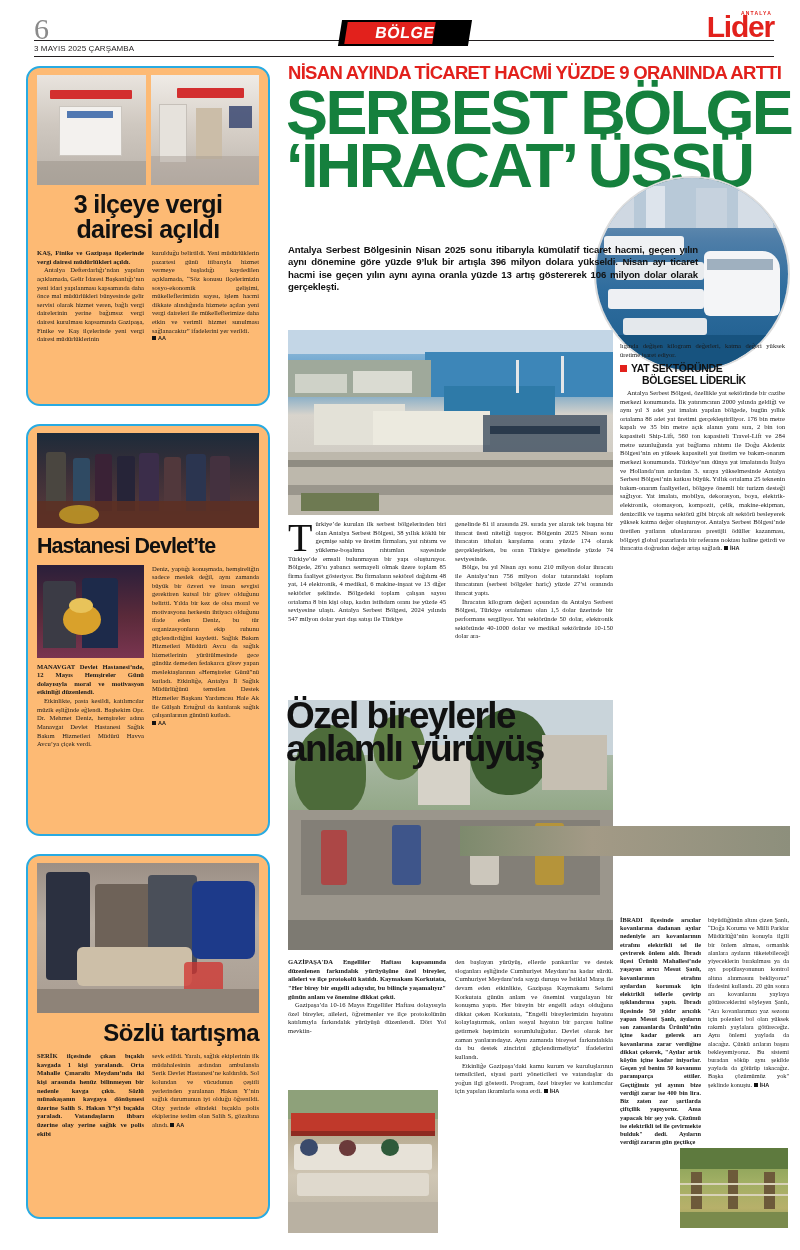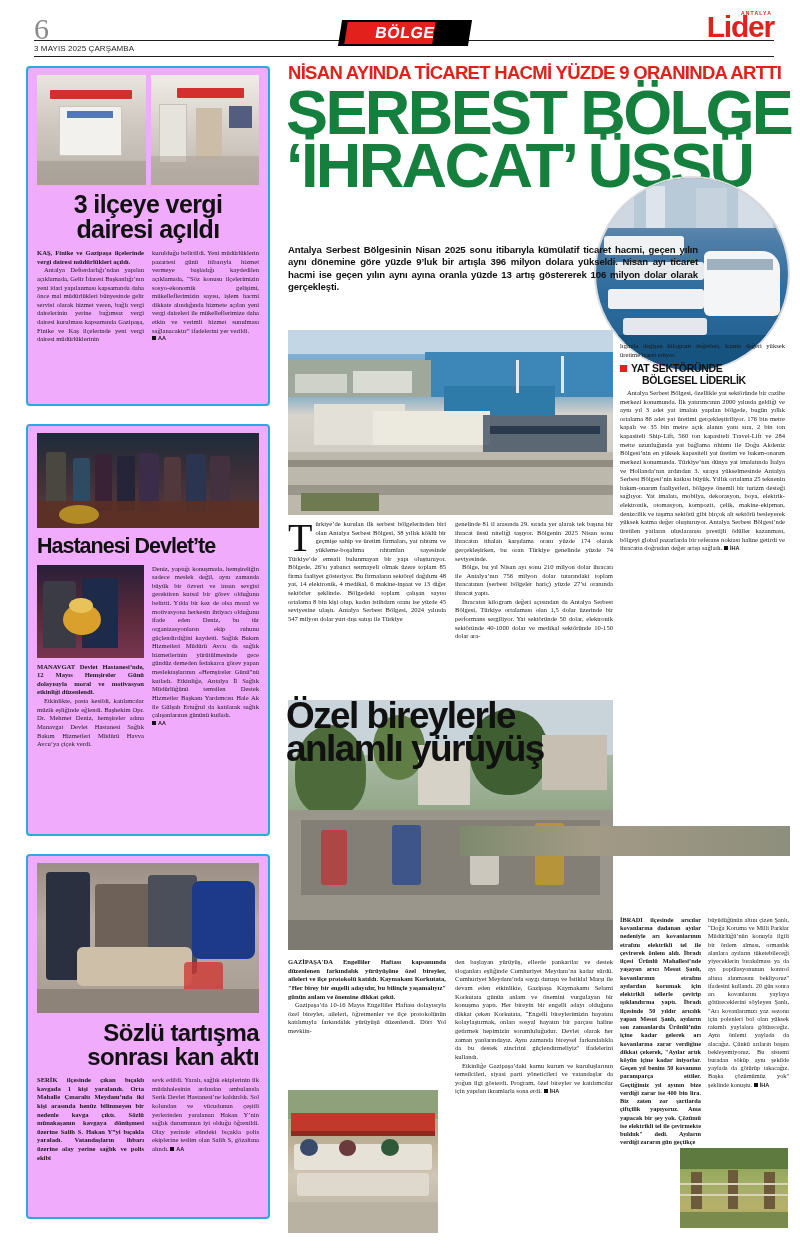--- a/index.html
+++ b/index.html
@@ -49,23 +49,23 @@
   }
   .brand-sub {
     position:absolute; right:28px; top:10px;
     font-family:"Liberation Sans", sans-serif; font-weight:bold;
     font-size:5px; color:#e2211c; letter-spacing:1.2px;
   }
 
   
   .lbox {
     position:absolute; left:26px; width:244px;
-    background:#f0abfc;
+    background:#fdba74;
     border:2px solid #29abe2;
-    border-radius:4px;
+    border-radius:14px;
   }
   .lbox::after {
     content:""; position:absolute; left:6px; right:-4px; bottom:-5px; height:5px;
     background:#0f7fb8; border-radius:0 0 10px 10px; z-index:-1;
   }
   .lbox-inner { padding:7px 9px 9px 9px; }
 
   .photo { width:100%; background:#9fb4c4; position:relative; overflow:hidden; }
 
   .lhead {
@@ -295,21 +295,20 @@
         <div style="position:absolute;left:26%;top:14%;width:26%;height:60%;background:#6e6258;border-radius:4px;"></div>
         <div style="position:absolute;left:50%;top:8%;width:22%;height:66%;background:#4a4f59;border-radius:4px;"></div>
         <div style="position:absolute;left:70%;top:12%;width:28%;height:52%;background:#1d3a8a;border-radius:8px;"></div>
         <div style="position:absolute;left:18%;top:56%;width:52%;height:26%;background:#cdbfa8;border-radius:6px;"></div>
         <div style="position:absolute;left:66%;top:66%;width:18%;height:22%;background:#d2322d;opacity:.75;border-radius:4px;"></div>
         <div style="position:absolute;left:0;bottom:0;width:100%;height:16%;background:#8e8378;"></div>
       </div>
 
       <div class="lhead" style="font-size:24px; margin-top:8px;text-align:right;">
         <div>Sözlü tartışma</div>
-        <div>sonrası kan aktı</div>
       </div>
 
       <div class="l2col" style="margin-top:7px;">
         <div class="c body-t">
           <p class="noind"><span class="lead">SERİK ilçesinde çıkan bıçaklı kavgada 1 kişi yaralandı. Orta Mahalle Çınaraltı Meydanı’nda iki kişi arasında henüz bilinmeyen bir nedenle kavga çıktı. Sözlü münakaşanın kavgaya dönüşmesi üzerine Salih S. Hakan Y”yi bıçakla yaraladı. Vatandaşların ihbarı üzerine olay yerine sağlık ve polis ekibi</span></p>
         </div>
         <div class="c body-t">
           <p class="noind">
             <span>sevk edildi. Yaralı, sağlık ekiplerinin ilk müdahalesinin ardından ambulansla Serik Devlet Hastanesi’ne kaldırıldı. Sol kolundan ve vücudunun çeşitli yerlerinden yaralanan Hakan Y’nin sağlık durumunun iyi olduğu öğrenildi. Olay yerinde elindeki bıçakla polis ekiplerine teslim olan Salih S, gözaltına alındı.</span>
             <span class="agency"><span class="sq"></span><span>AA</span></span>

